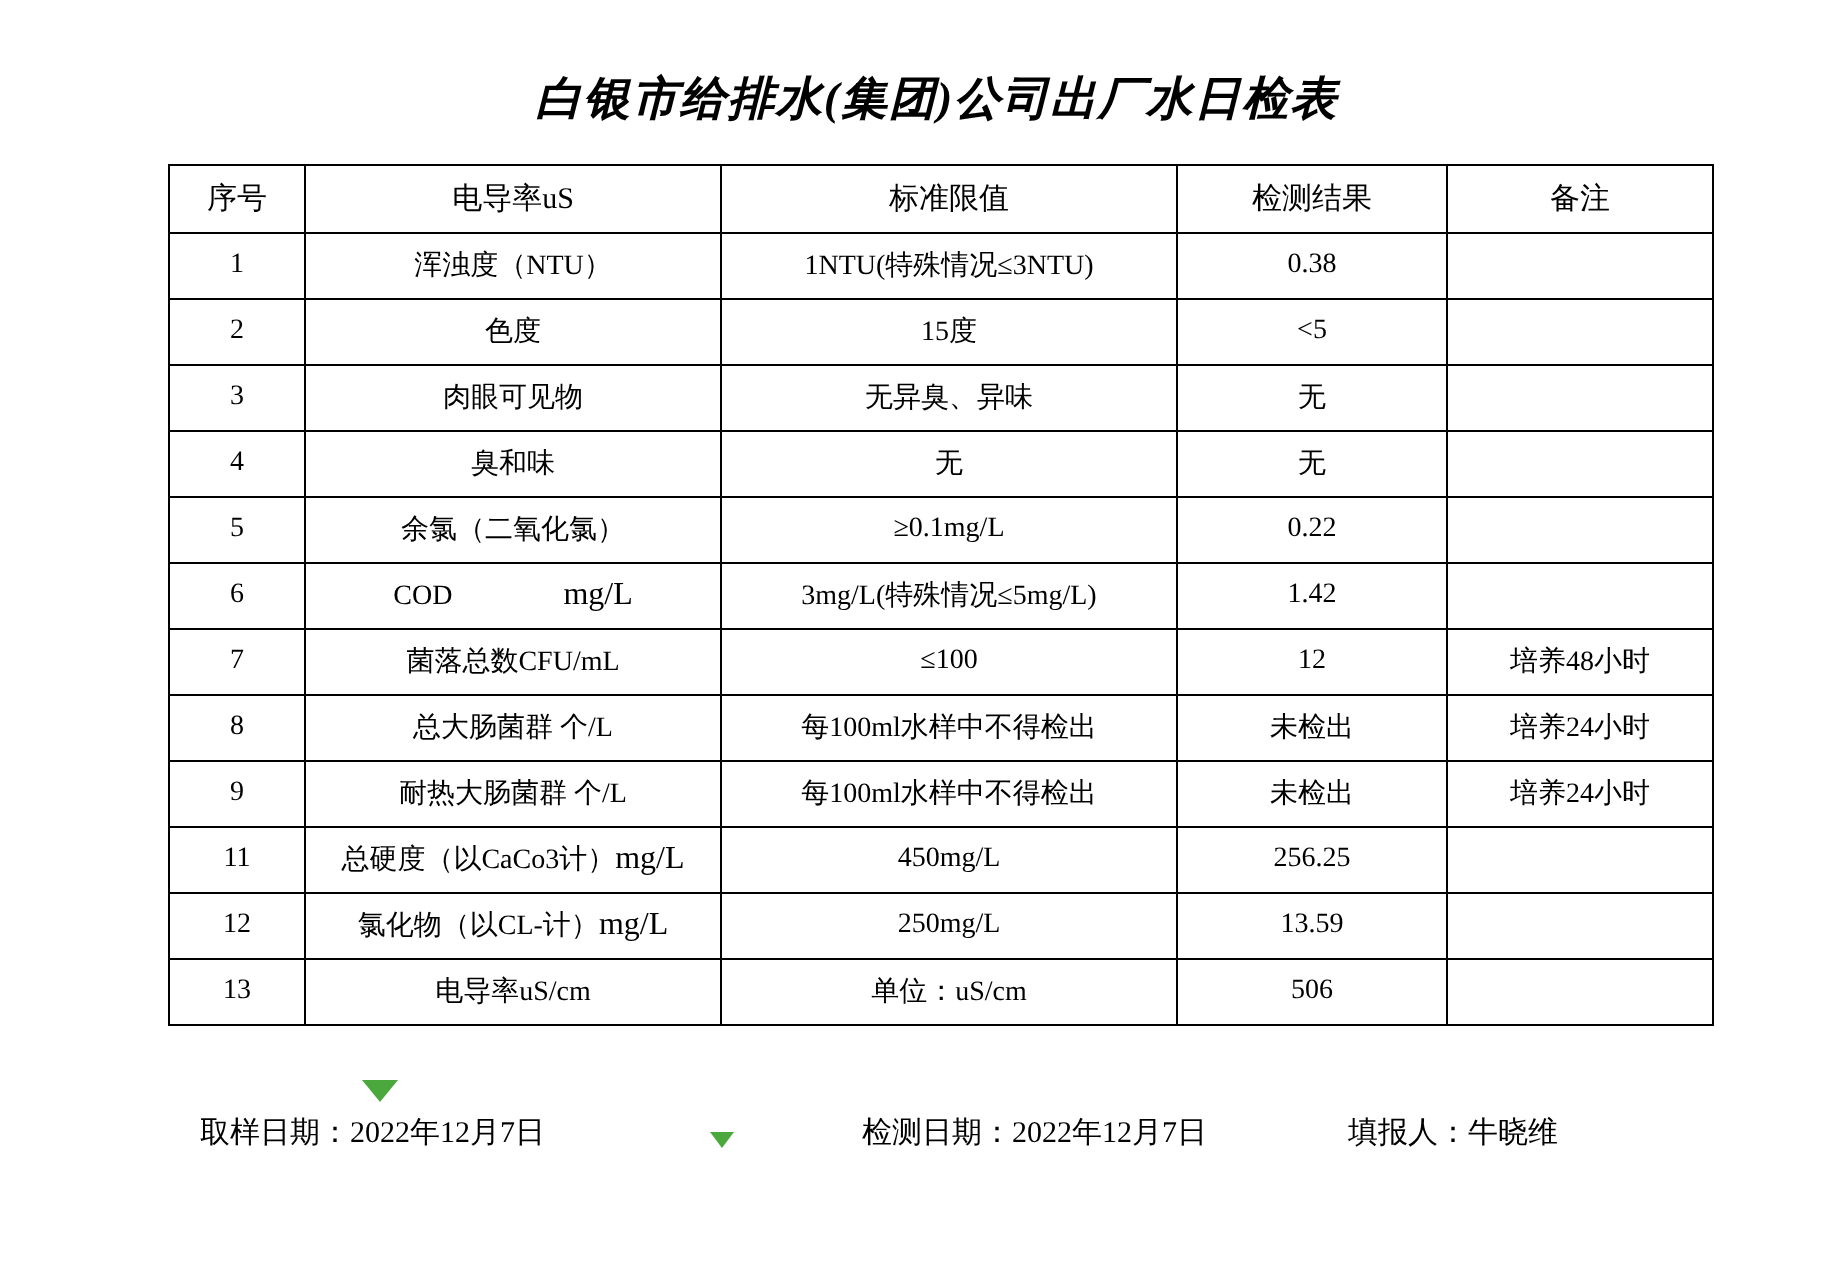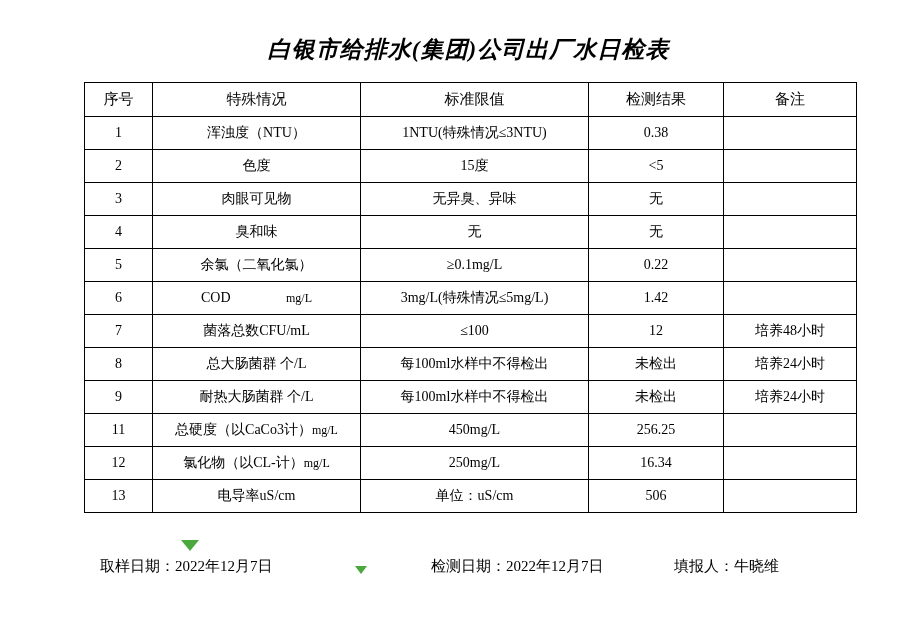--- a/index.html
+++ b/index.html
@@ -58,21 +58,21 @@
   col.c0 { width: 68px; }
   col.c1 { width: 208px; }
   col.c2 { width: 228px; }
   col.c3 { width: 135px; }
   col.c4 { width: 133px; }
 
   .latin {
     font-family: "Liberation Serif", "DejaVu Serif", serif;
   }
   .small-unit {
-    font-size: 12px;
+    font-size: 16px;
     text-align: center;
   }
   .footer {
     position: absolute;
     left: 96px;
     top: 549px;
     width: 772px;
     height: 36px;
     font-size: 15px;
   }
@@ -123,21 +123,21 @@
     <colgroup>
       <col class="c0">
         <col class="c1">
         <col class="c2">
         <col class="c3">
         <col class="c4">
     </colgroup>
     <thead>
       <tr>
         <td>序号</td>
-        <td>特殊情况</td>
+        <td>电导率uS</td>
         <td>标准限值</td>
         <td>检测结果</td>
         <td>备注</td>
       </tr>
     </thead>
     <tbody>
       <tr>
         <td>1</td>
         <td>浑浊度（NTU）</td>
         <td class="latin">1NTU(特殊情况≤3NTU)</td>
@@ -211,21 +211,21 @@
         <td class="latin">450mg/L</td>
         <td class="latin">256.25</td>
         <td></td>
       </tr>
       <tr>
         <td>12</td>
         <td>
           <span>氯化物（以CL-计）</span><span class="latin small-unit">mg/L</span>
         </td>
         <td class="latin">250mg/L</td>
-        <td class="latin">16.34</td>
+        <td class="latin">13.59</td>
         <td></td>
       </tr>
       <tr>
         <td>13</td>
         <td>电导率uS/cm</td>
         <td>单位：uS/cm</td>
         <td class="latin">506</td>
         <td></td>
       </tr>
     </tbody>

